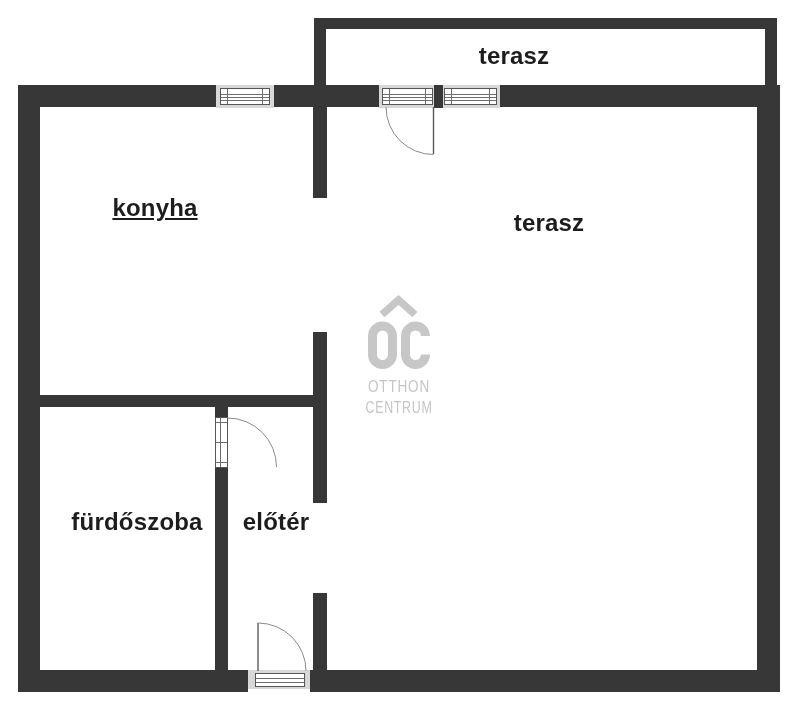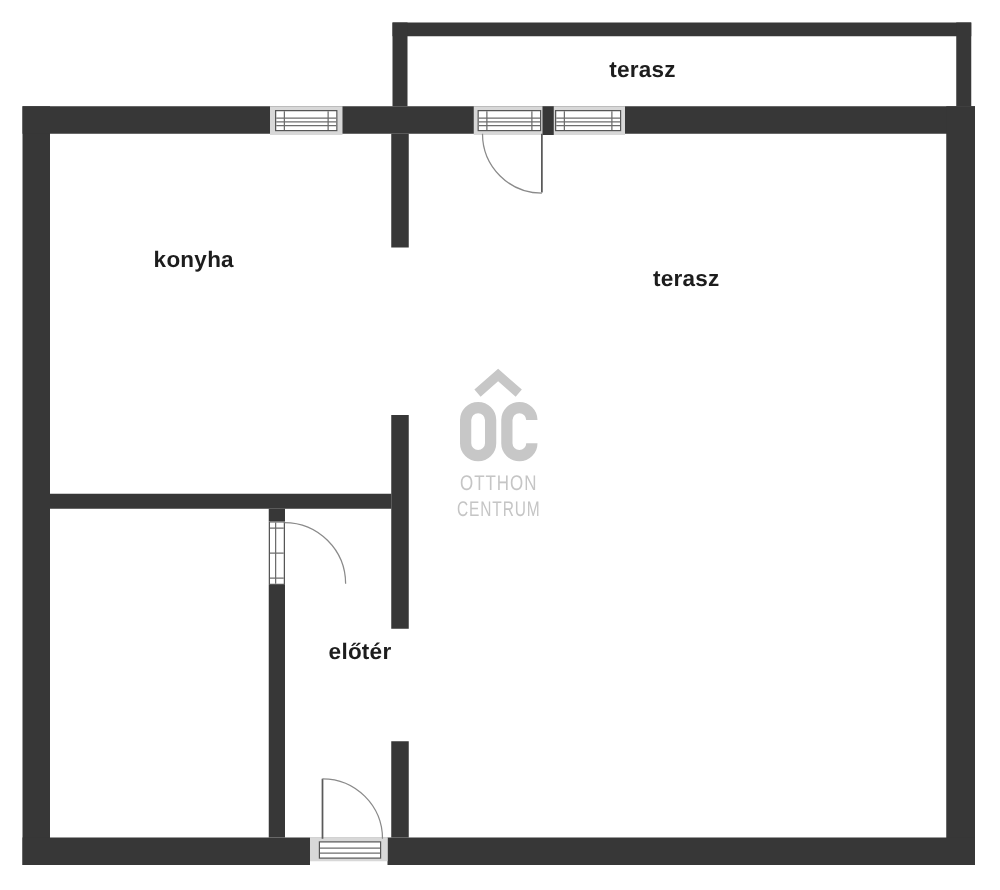--- a/index.html
+++ b/index.html
@@ -9,21 +9,21 @@
   }
   .wall { position:absolute; background:#373737; }
   .sill { position:absolute; background:#d8d8d8; }
   .gap  { position:absolute; background:#ffffff; }
   .win  { position:absolute; background:#ffffff; border:1px solid #565656; box-sizing:border-box; }
   .win i { position:absolute; background:#6d6d6d; display:block; }
   .hl { left:0; right:0; height:1px; }
   .vl { top:0; bottom:0; width:1px; }
   .label {
     position:absolute; transform:translate(-50%,-50%);
-    font-size:18px; font-weight:600; color:#1d1d1d;
+    font-size:24px; font-weight:600; color:#1d1d1d;
     letter-spacing:0.2px; white-space:nowrap;
   }
   svg.overlay { position:absolute; left:0; top:0; width:800px; height:712px; }
   .arc  { stroke:#8a8a8a; stroke-width:1; fill:none; }
   .leafline { stroke:#5a5a5a; stroke-width:1.4; fill:none; }
   .wm { stroke:#c7c7c7; fill:none; }
   .wmtext { fill:#c5c5c5; font-family:"Liberation Sans", sans-serif; letter-spacing:1px; }
 </style>
 </head>
 <body>
@@ -101,17 +101,18 @@
     <g>
       <path class="wm" d="M382,314.5 L398.5,300 L415,314.5" stroke-width="7.5"></path>
       <rect class="wm" x="372.5" y="326" width="20" height="38.5" rx="10" ry="10" stroke-width="9"></rect>
       <path class="wm" d="M425.5,336 A10,10 0 0 0 405.5,336 L405.5,354.5 A10,10 0 0 0 425.5,354.5" stroke-width="9"></path>
       <text class="wmtext" x="399" y="392" text-anchor="middle" font-size="17" textLength="62" lengthAdjust="spacingAndGlyphs">OTTHON</text>
       <text class="wmtext" x="399" y="412.5" text-anchor="middle" font-size="17" textLength="67" lengthAdjust="spacingAndGlyphs">CENTRUM</text>
     </g>
   </svg>
 
   <div class="label" style="left:514px; top:56px;">terasz</div>
-  <div class="label" style="left:155px; top:208px;">konyha</div>
+  <div class="label" style="left:155px; top:208px;text-decoration:underline;">konyha</div>
   <div class="label" style="left:549px; top:223px;">terasz</div>
-  <div class="label" style="left:288px; top:522px;">előtér</div>
+  <div class="label" style="left:137px; top:522px;">fürdőszoba</div>
+  <div class="label" style="left:276px; top:522px;">előtér</div>
 
 </div>
 
 </body></html>

